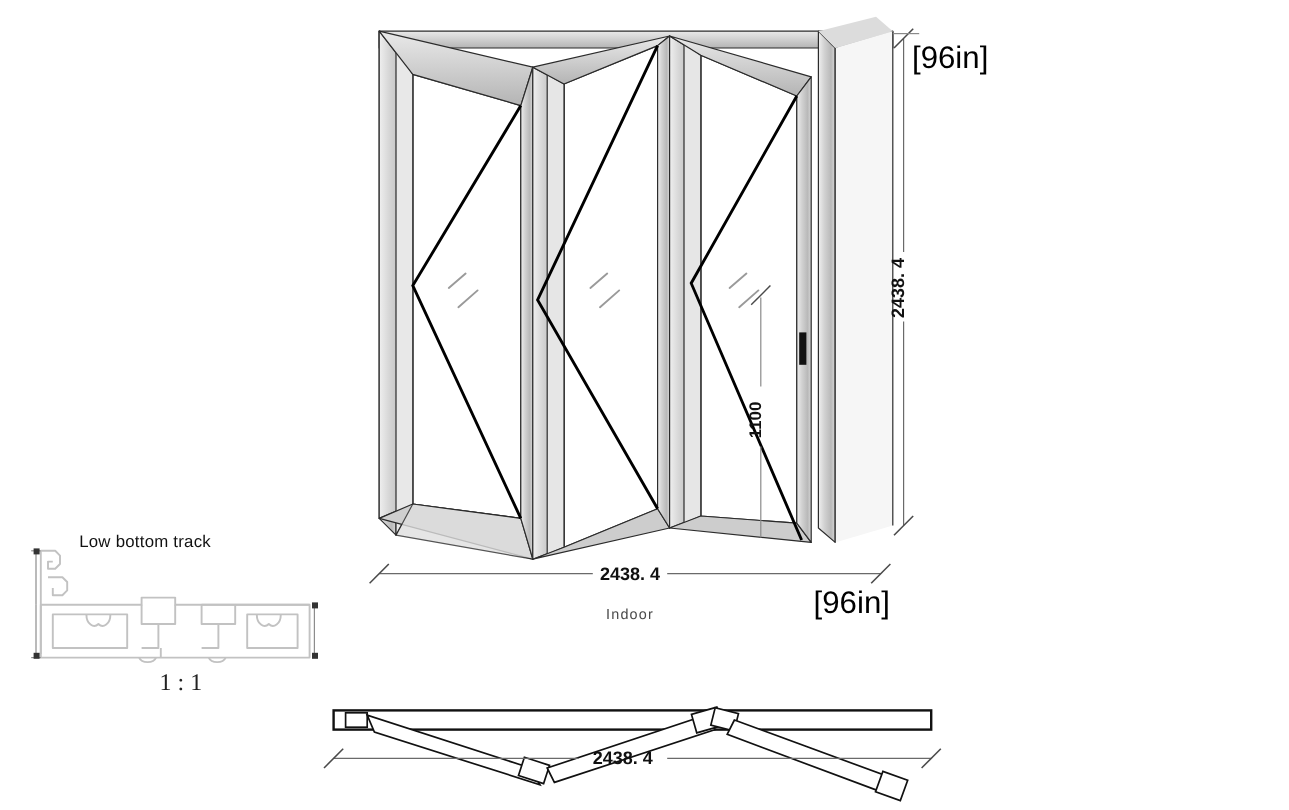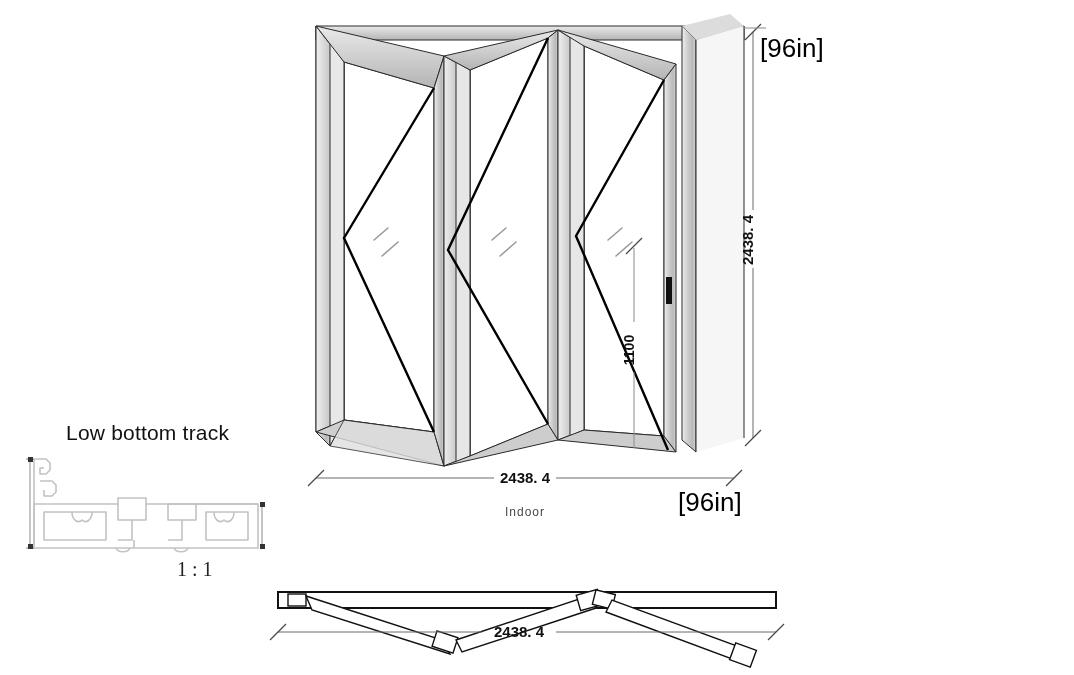--- a/index.html
+++ b/index.html
@@ -1,28 +1,28 @@
 <!DOCTYPE html>
 <html><head>
 <meta charset="utf-8">
 <style>
   html,body{margin:0;padding:0;background:#ffffff;}
   body{width:1074px;height:675px;overflow:hidden;
        font-family:"Liberation Sans", sans-serif;}
   #stage{position:relative;width:1074px;height:675px;background:#fff;}
   svg{display:block;}
   .lbl-track{
-    position:absolute; left:66px; top:421px;
+    position:absolute; left:66px; top:443px;
     font-family:"Liberation Sans", sans-serif;
-    font-size:21px; color:#111; letter-spacing:.2px; white-space:nowrap;
+    font-size:14px; color:#111; letter-spacing:.2px; white-space:nowrap;
   }
   .lbl-scale{
     position:absolute; left:133px; top:558px;
     font-family:"Liberation Serif", serif;
-    font-size:20px; color:#222; white-space:nowrap;margin-left:44px;
+    font-size:20px; color:#222; white-space:nowrap;
   }
   .lbl-in-right{
     position:absolute; left:760px; top:33px;
     font-family:"Liberation Sans", sans-serif;
     font-size:26px; color:#000; white-space:nowrap;
   }
   .lbl-in-bottom{
     position:absolute; left:678px; top:487px;
     font-family:"Liberation Sans", sans-serif;
     font-size:26px; color:#000; white-space:nowrap;

